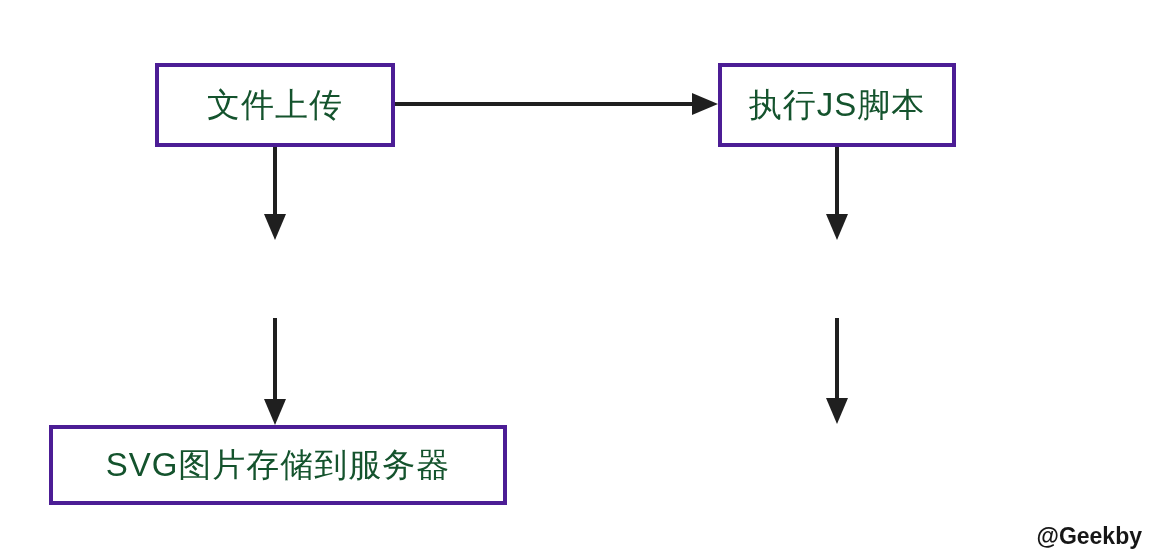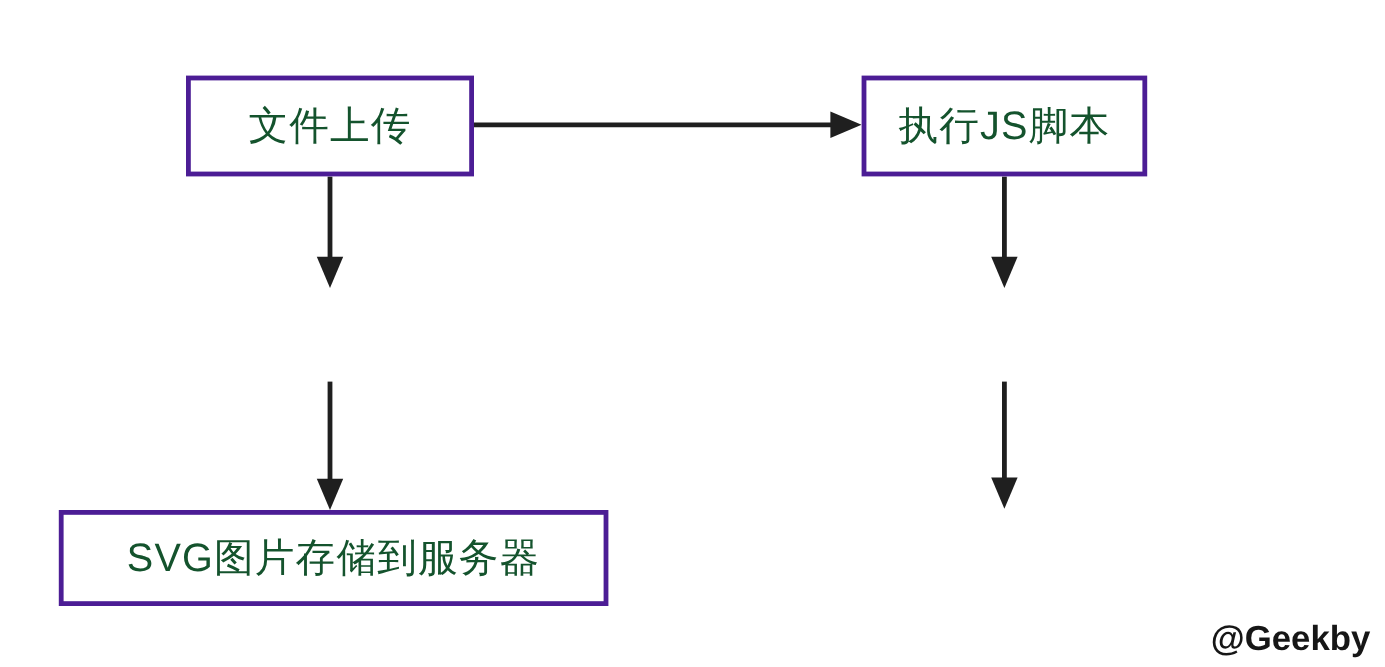--- a/index.html
+++ b/index.html
@@ -43,21 +43,21 @@
   #node-file-upload  { left: 155px; top:  63px; width: 240px; height: 84px; }
   #node-stored-xss   { left: 718px; top:  63px; width: 238px; height: 84px; }
   #node-upload-svg   { left: 132px; top: 240px; width: 286px; height: 78px; }
   #node-user-visit   { left: 611px; top: 240px; width: 452px; height: 78px; }
   #node-svg-stored   { left:  49px; top: 425px; width: 458px; height: 80px; }
   #node-exec-js      { left: 611px; top: 424px; width: 452px; height: 80px; }
   .watermark {
     position: absolute;
     right: 12px;
     bottom: 6px;
-    font-size: 29px;
+    font-size: 23px;
     font-weight: 600;
     color: #161616;
   }
 </style>
 </head>
 <body>
 
 <div class="canvas">
 
   <svg class="arrow-layer" viewBox="0 0 1154 556" xmlns="http://www.w3.org/2000/svg">

